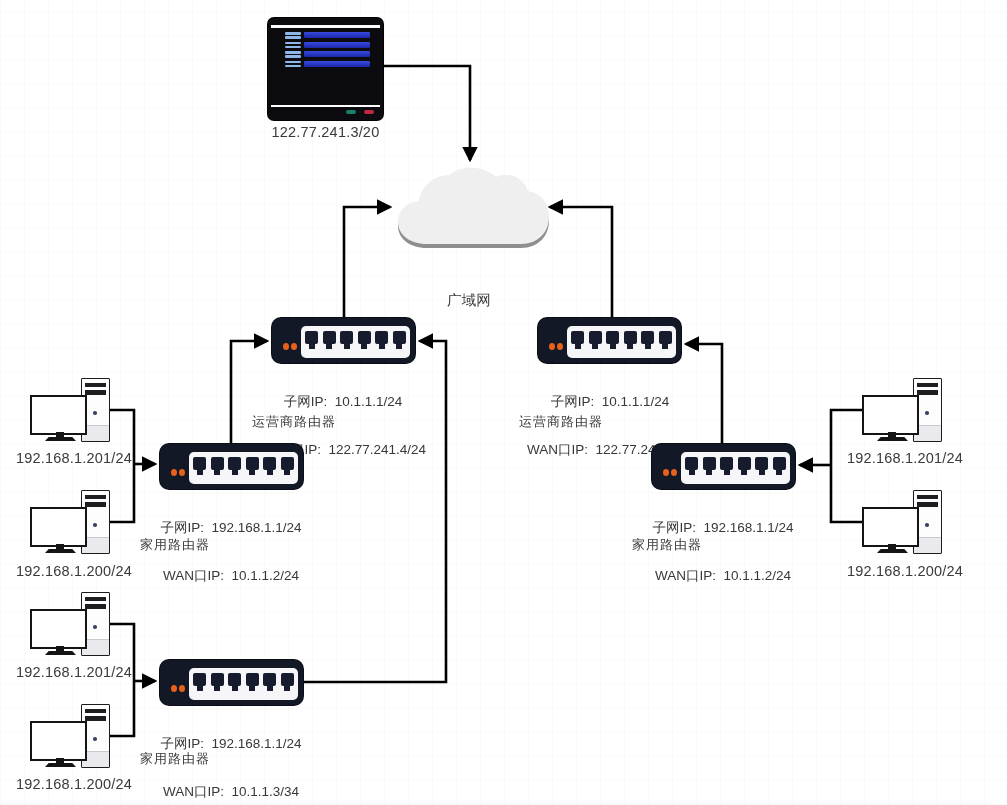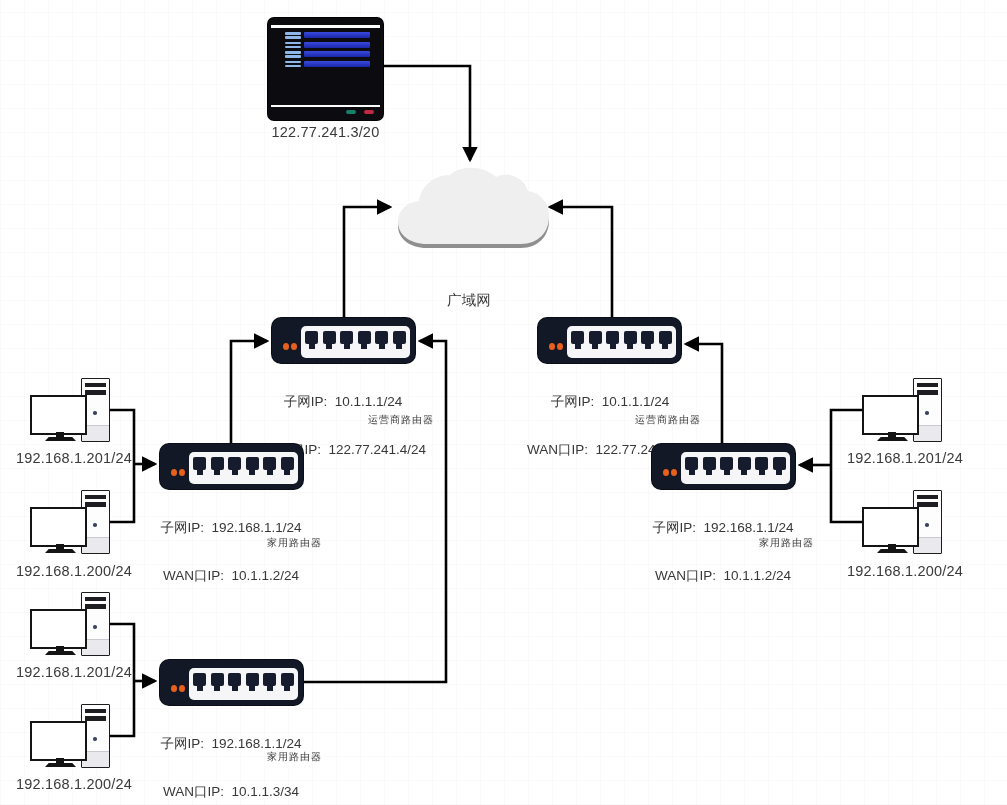--- a/index.html
+++ b/index.html
@@ -19,22 +19,22 @@
   
   .label{
     position:absolute;text-align:center;color:#3a3a3a;
     font-size:14.5px;letter-spacing:0.2px;white-space:pre;
   }
   .iptext{
     position:absolute;text-align:center;color:#383838;
     font-size:13.5px;line-height:16px;white-space:pre;
   }
   .devname{
-    position:absolute;text-align:right;color:#3a3a3a;
-    font-size:10px;letter-spacing:1px;white-space:pre;
+    position:absolute;text-align:left;color:#3a3a3a;
+    font-size:13px;letter-spacing:1px;white-space:pre;
   }
 
   
   .router{
     position:absolute;width:143px;height:45px;
     background:#131826;border-radius:9px;
     box-shadow:0 0 0 1px #0a0d16;
   }
   .router .led{
     position:absolute;width:6px;height:7px;border-radius:50%;

